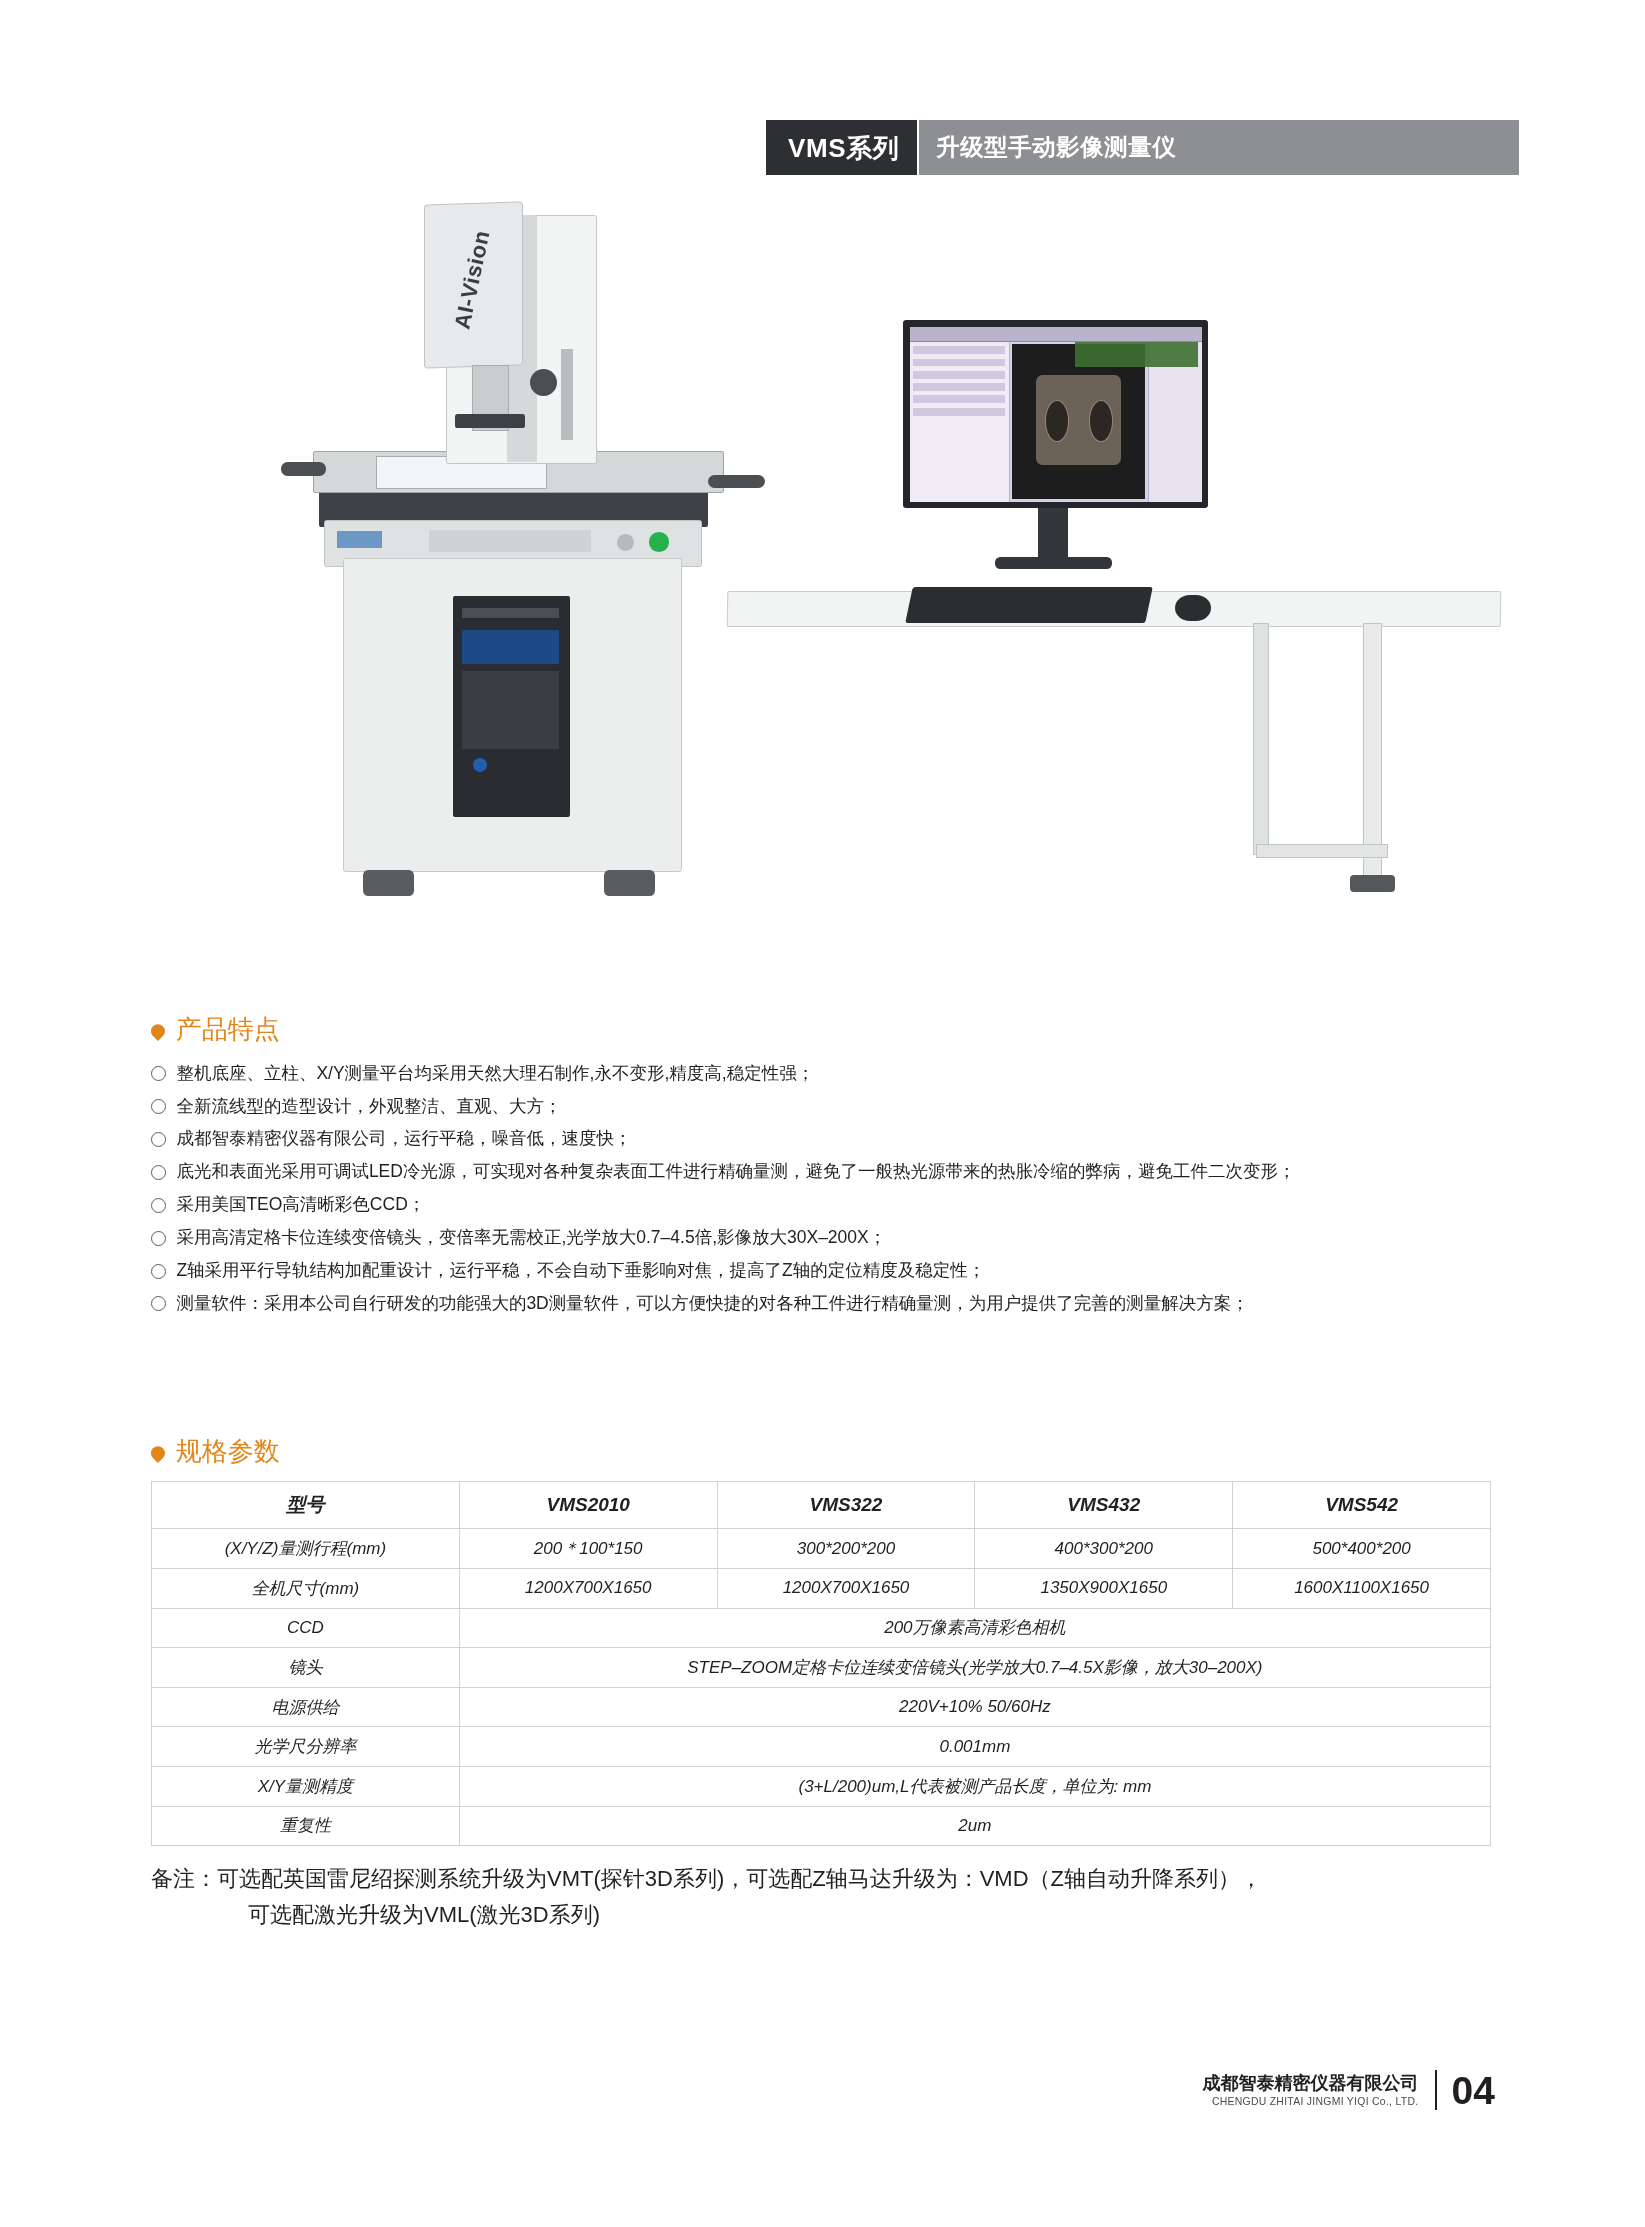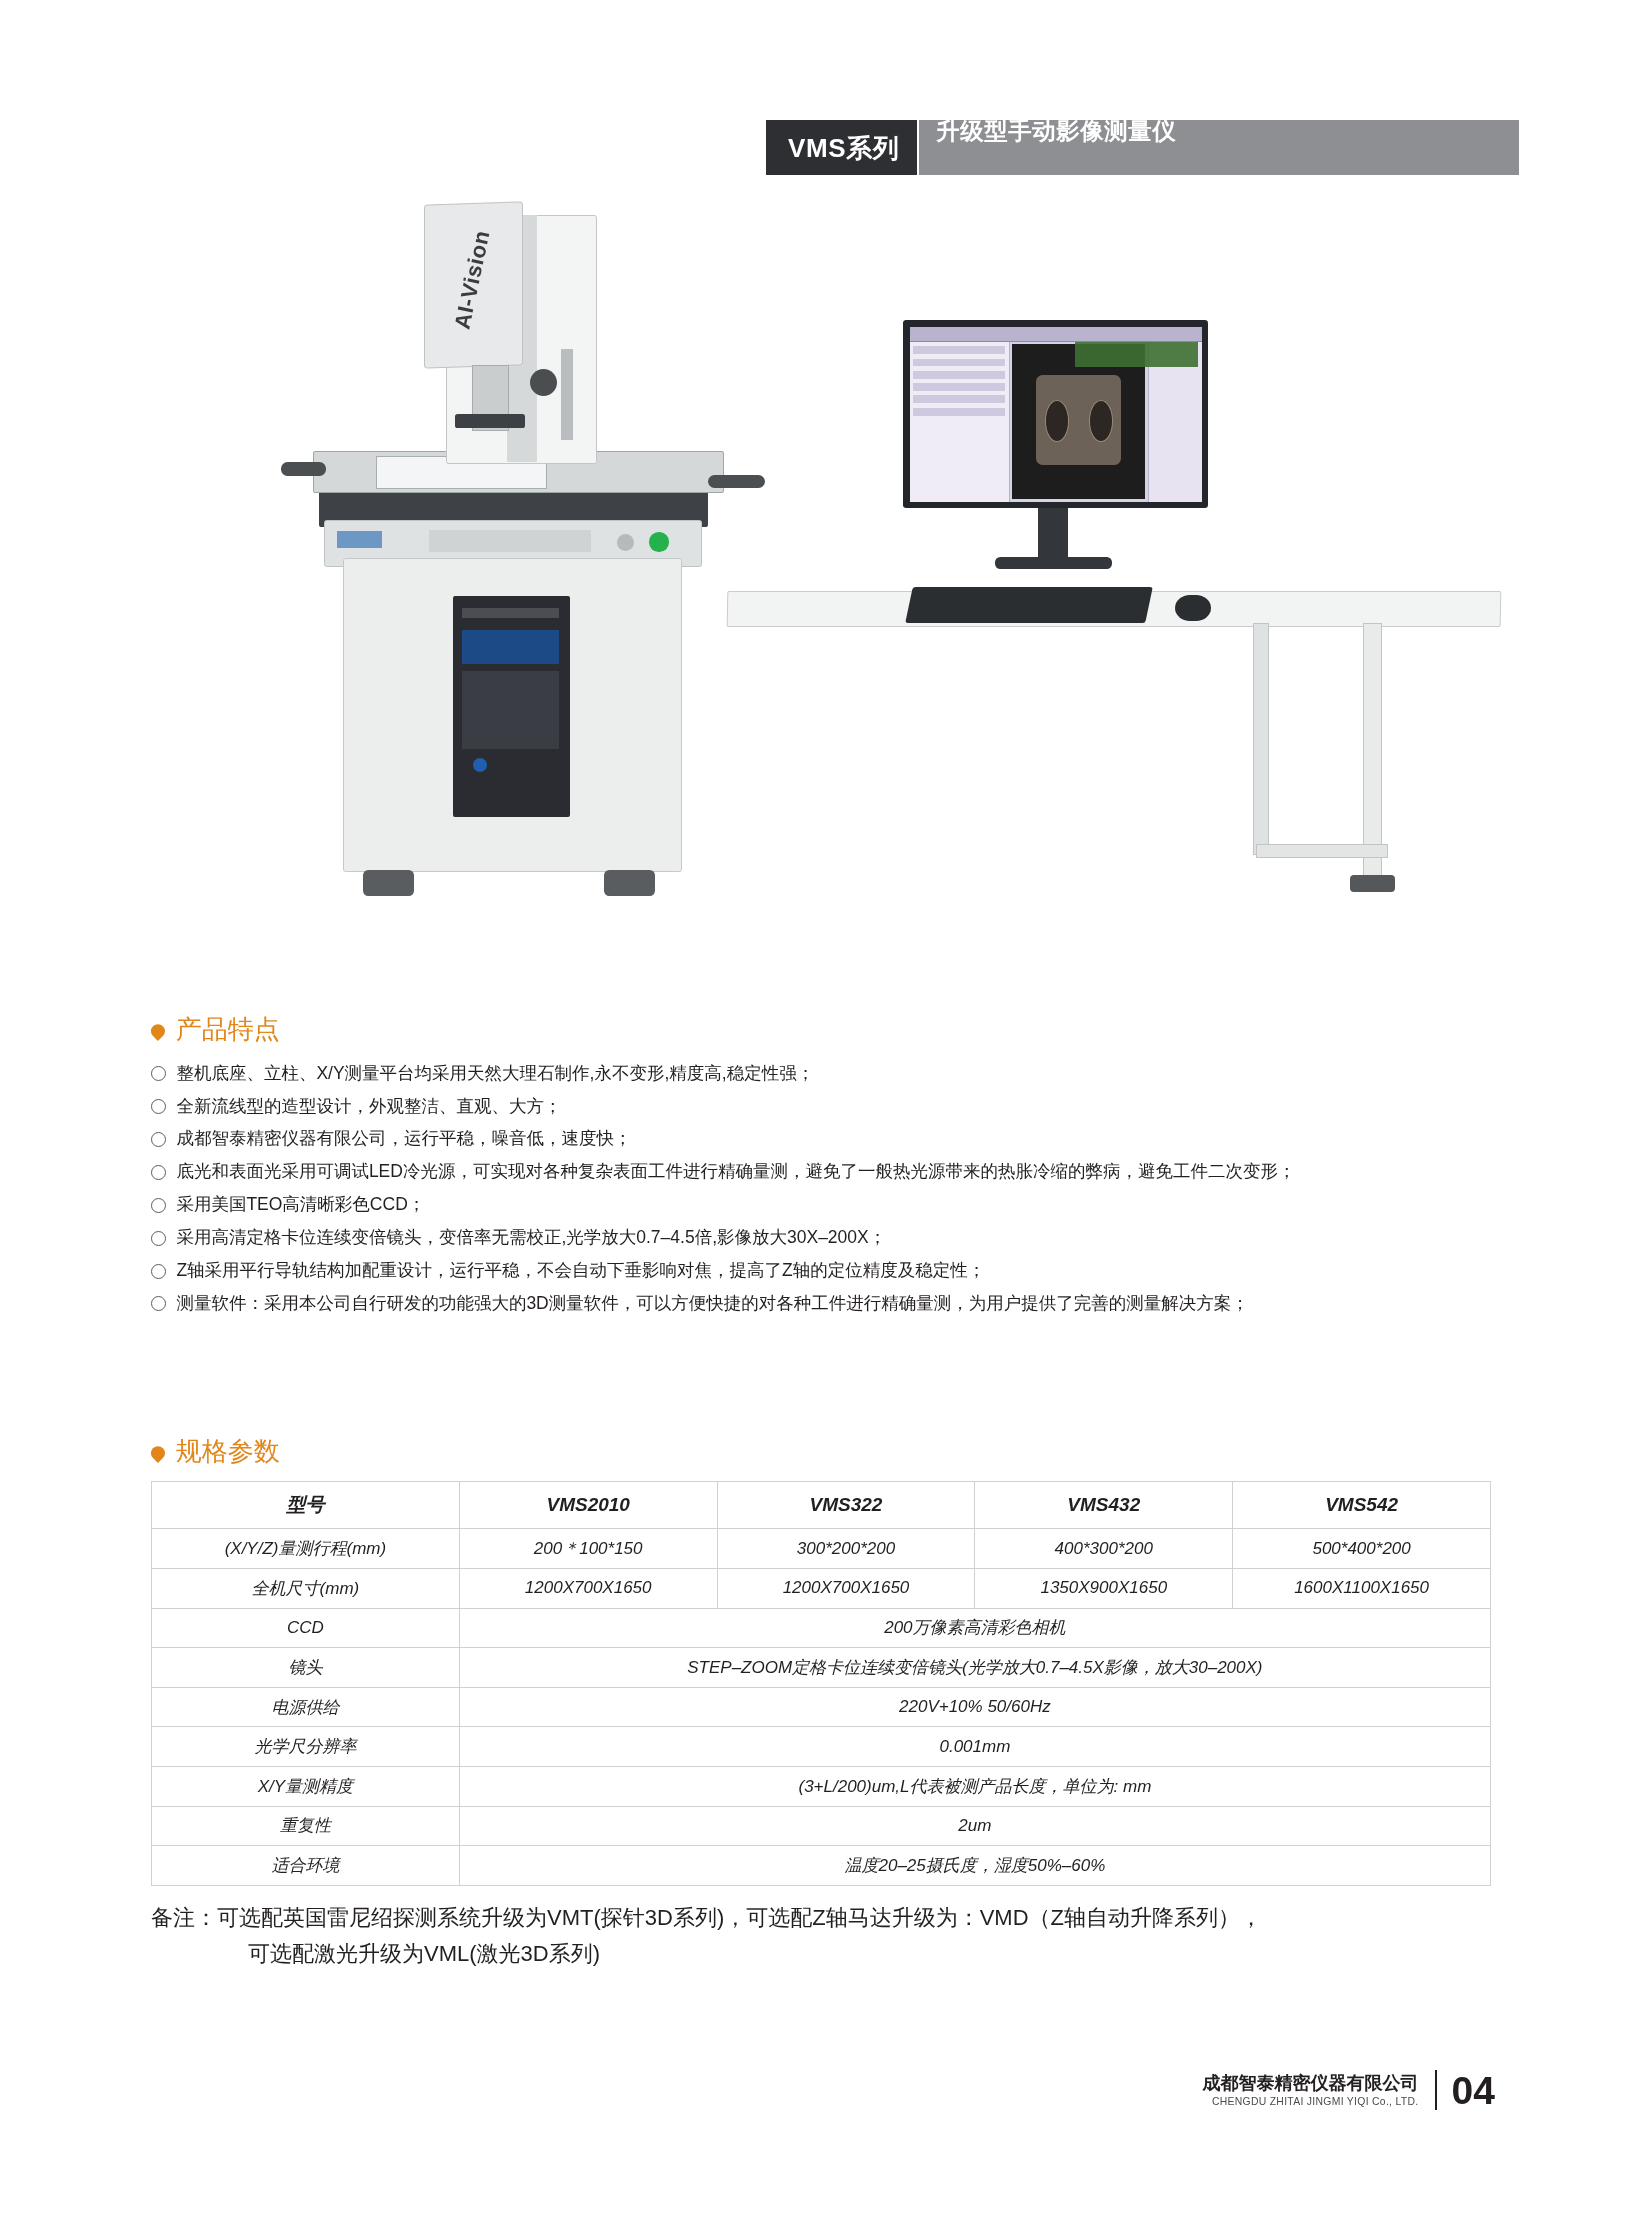--- a/index.html
+++ b/index.html
@@ -39,21 +39,21 @@
     letter-spacing: 0.6px;
     line-height: 1;
   }
   .banner-sep {
     width: 1.9px;
     background: #ffffff;
   }
   .banner-right {
     background: #8d8f92;
     display: flex;
-    align-items: flex-start;
+    align-items: center;
     padding: 0 22px 0 17px;
     flex: 1;
   }
   .banner-right .vms-sub {
     color: #ffffff;
     font-size: 23.4px;
     font-weight: bold;
     letter-spacing: 0.6px;
     line-height: 1;
   }
@@ -763,24 +763,20 @@
         <td colspan="4">0.001mm</td>
       </tr>
       <tr>
         <td>X/Y量测精度</td>
         <td colspan="4">(3+L/200)um,L代表被测产品长度，单位为: mm</td>
       </tr>
       <tr>
         <td>重复性</td>
         <td colspan="4">2um</td>
       </tr>
-      <tr>
-        <td>适合环境</td>
-        <td colspan="4">温度20–25摄氏度，湿度50%–60%</td>
-      </tr>
     </tbody>
   </table>
 
   <div class="note">
     <div>备注：可选配英国雷尼绍探测系统升级为VMT(探针3D系列)，可选配Z轴马达升级为：VMD（Z轴自动升降系列），</div>
     <div class="note-indent">可选配激光升级为VML(激光3D系列)</div>
   </div>
 </div>
 
 <div class="footer">

